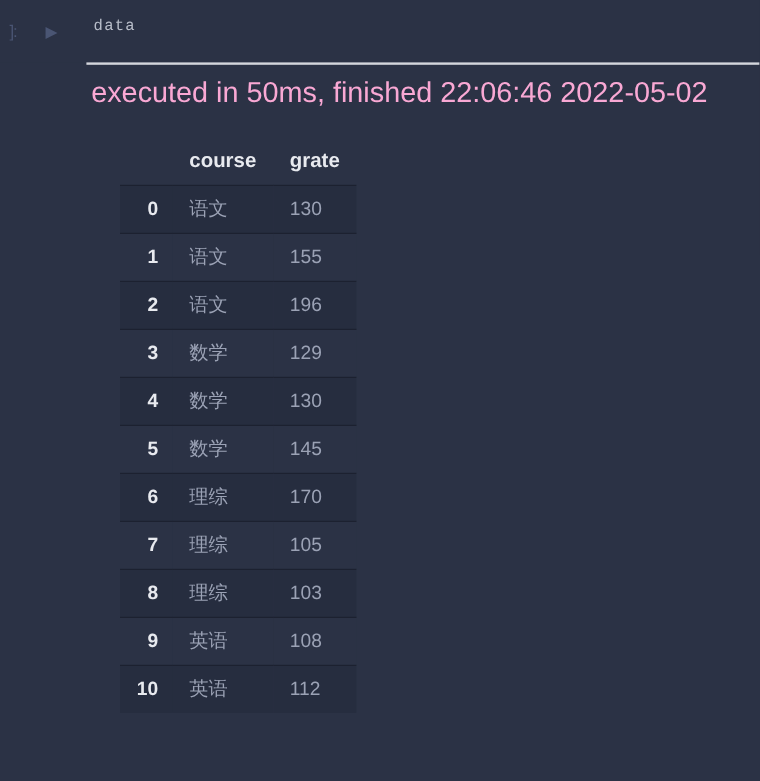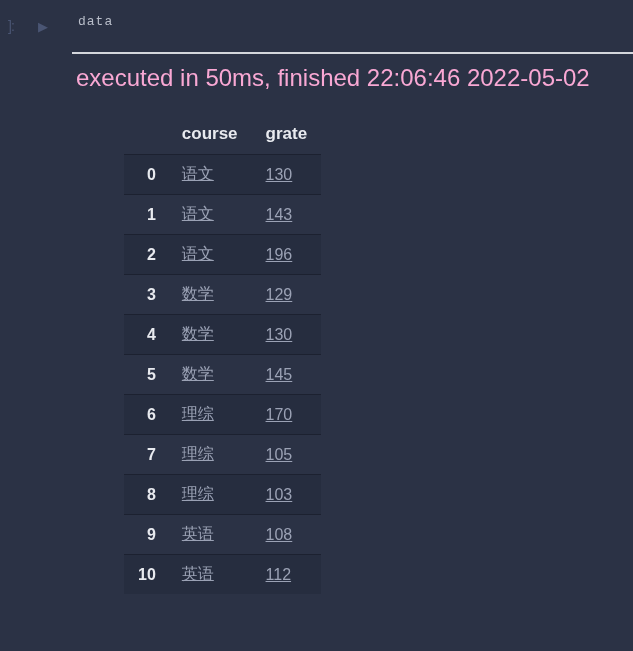--- a/index.html
+++ b/index.html
@@ -46,23 +46,22 @@
       height: 2px;
       background-color: #d4d6dc;
       margin-left: 72px;
     }
     .exec-status {
       padding: 10px 0 14px 76px;
       font-size: 24px;
       color: #f9a8d4;
     }
     .output-area {
-      padding-left: 76px;
+      padding-left: 100px;
       padding-top: 8px;
-      margin-left: 48px;
     }
     table {
       border-collapse: collapse;
       font-size: 16px;
     }
     thead th {
       text-align: right;
       padding: 10px 14px;
       color: #e8eaef;
       font-weight: 700;
@@ -86,21 +85,20 @@
       padding: 9px 12px 9px 14px;
       color: #e8eaef;
       font-weight: 700;
       font-size: 16px;
     }
     tbody td {
       text-align: left;
       padding: 9px 14px;
       color: #9ba2b5;
       font-size: 16px;
-      text-decoration: underline;
     }
     tbody td.col-course {
       min-width: 60px;
     }
     tbody td.col-grate {
       min-width: 50px;
     }
   </style>
 </head>
 <body>
@@ -126,21 +124,21 @@
     </thead>
     <tbody id="table-body">
     <tr>
           <th>0</th>
           <td class="col-course">语文</td>
           <td class="col-grate">130</td>
         </tr>
         <tr>
           <th>1</th>
           <td class="col-course">语文</td>
-          <td class="col-grate">143</td>
+          <td class="col-grate">155</td>
         </tr>
         <tr>
           <th>2</th>
           <td class="col-course">语文</td>
           <td class="col-grate">196</td>
         </tr>
         <tr>
           <th>3</th>
           <td class="col-course">数学</td>
           <td class="col-grate">129</td>

